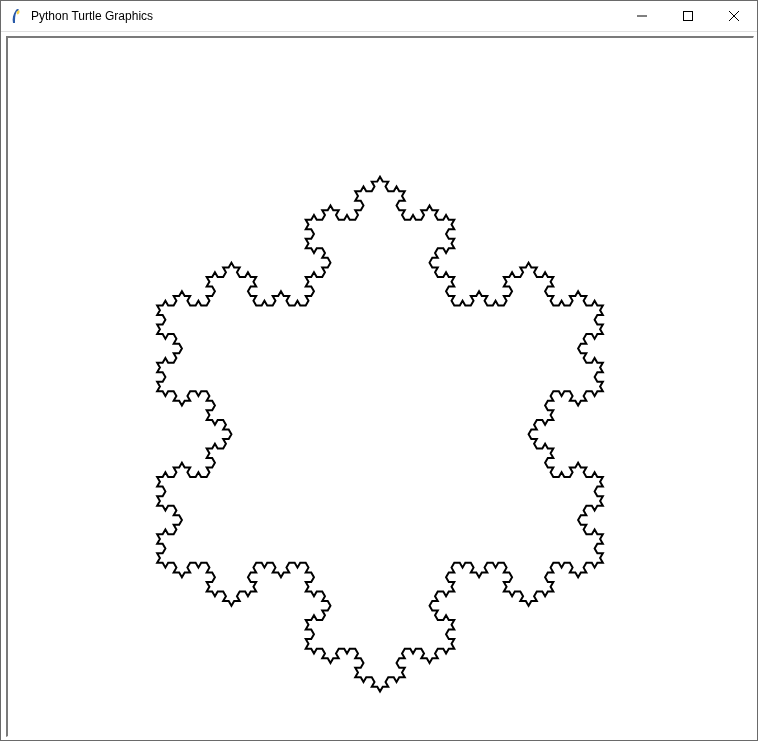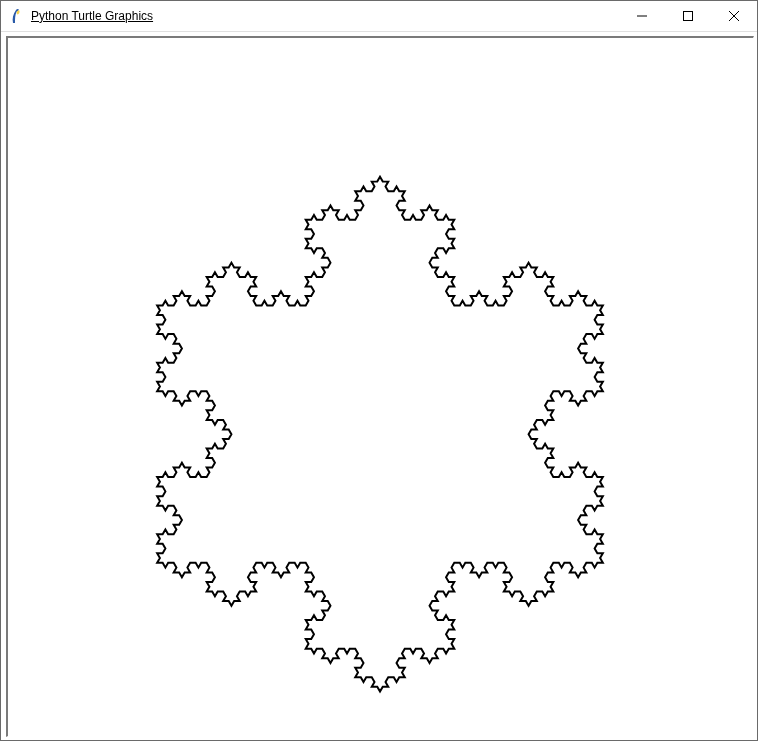--- a/index.html
+++ b/index.html
@@ -33,21 +33,20 @@
     .titlebar .app-icon {
       width: 16px;
       height: 16px;
       margin-right: 6px;
       display: inline-flex;
       align-items: center;
       justify-content: center;
     }
     .titlebar .title-text {
       flex: 0 0 auto;
-      text-decoration: underline;
     }
     .titlebar .spacer {
       flex: 1 1 auto;
     }
     .win-controls {
       display: flex;
       height: 100%;
     }
     .win-btn {
       width: 46px;

